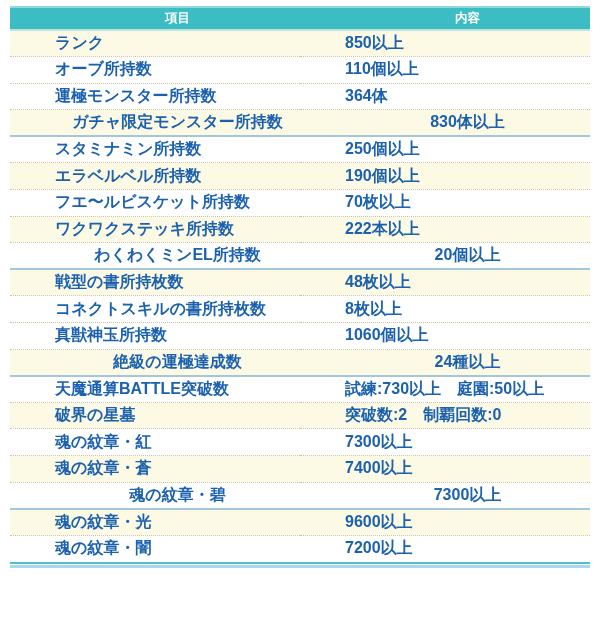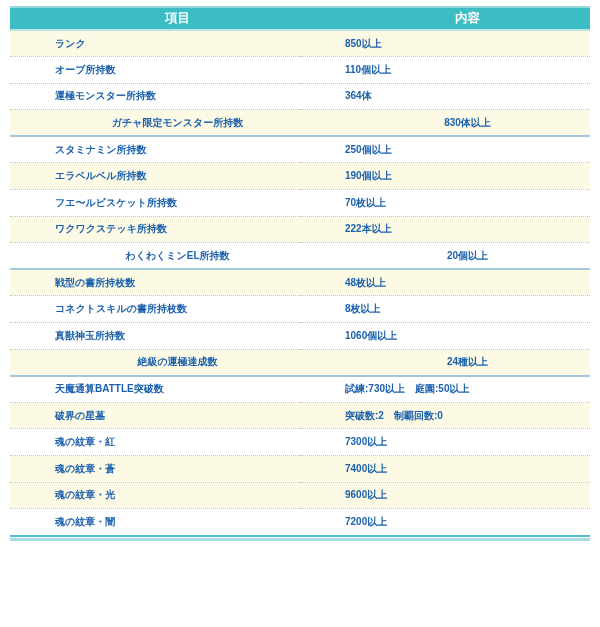--- a/index.html
+++ b/index.html
@@ -38,21 +38,21 @@
     font-weight:bold;
     text-align:center;
     height:23px;
     padding:0 0 0 45px;
     border-top:2px solid var(--header-edge-top);
     border-bottom:2px solid var(--header-edge-bottom);
     box-sizing:border-box;
   }
   td{
     color:var(--text-blue);
-    font-size:10px;
+    font-size:16px;
     font-weight:bold;
     height:26.6px;
     padding:0 0 0 45px;
     box-sizing:border-box;
     white-space:nowrap;
     overflow:hidden;
   }
   tr.alt td{background:var(--row-alt-bg);}
   tr.plain td{background:var(--row-bg);}
   tbody tr td{border-bottom:1px dotted var(--dotted);}
@@ -136,20 +136,24 @@
           <td>突破数:2　制覇回数:0</td>
         </tr>
         <tr class="plain">
           <td>魂の紋章・紅</td>
           <td>7300以上</td>
         </tr>
         <tr class="alt">
           <td>魂の紋章・蒼</td>
           <td>7400以上</td>
         </tr>
+        <tr class="plain group-end">
+          <td>魂の紋章・碧</td>
+          <td>7300以上</td>
+        </tr>
         <tr class="alt">
           <td>魂の紋章・光</td>
           <td>9600以上</td>
         </tr>
         <tr class="plain">
           <td>魂の紋章・闇</td>
           <td>7200以上</td>
         </tr>
       </tbody>
   </table>

